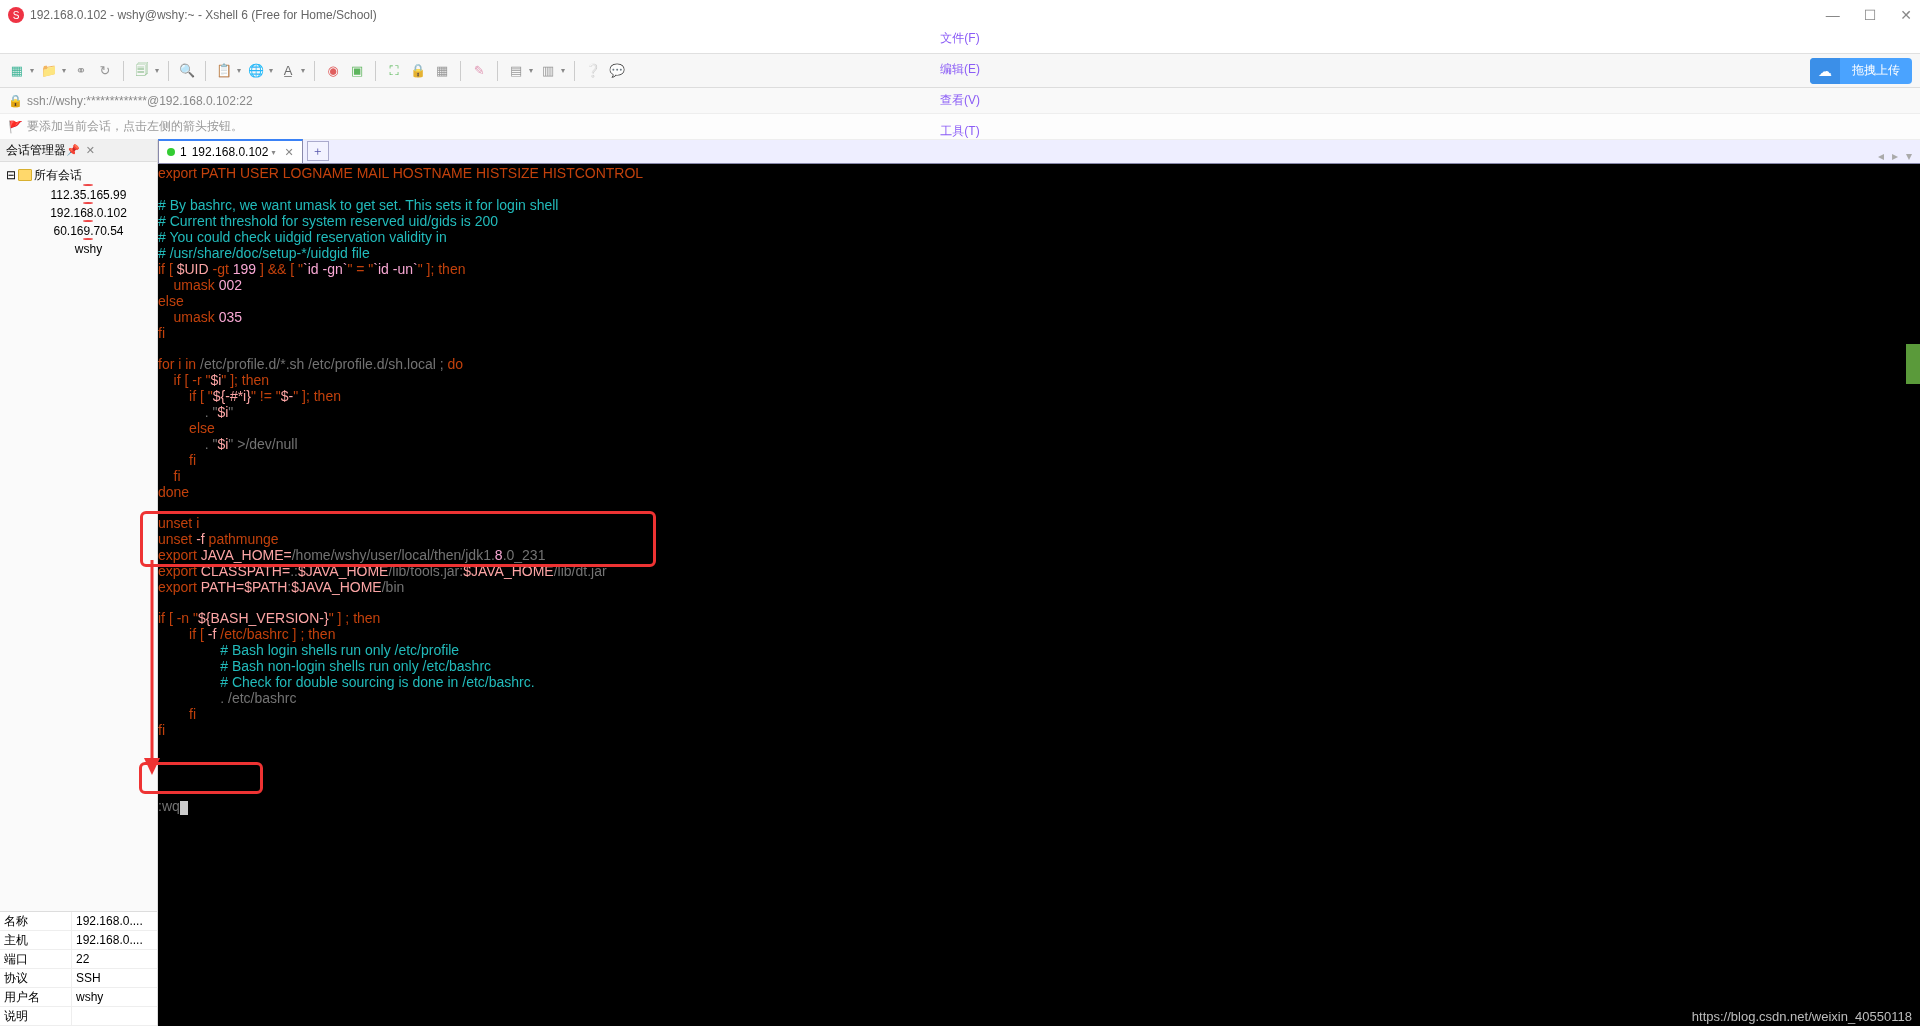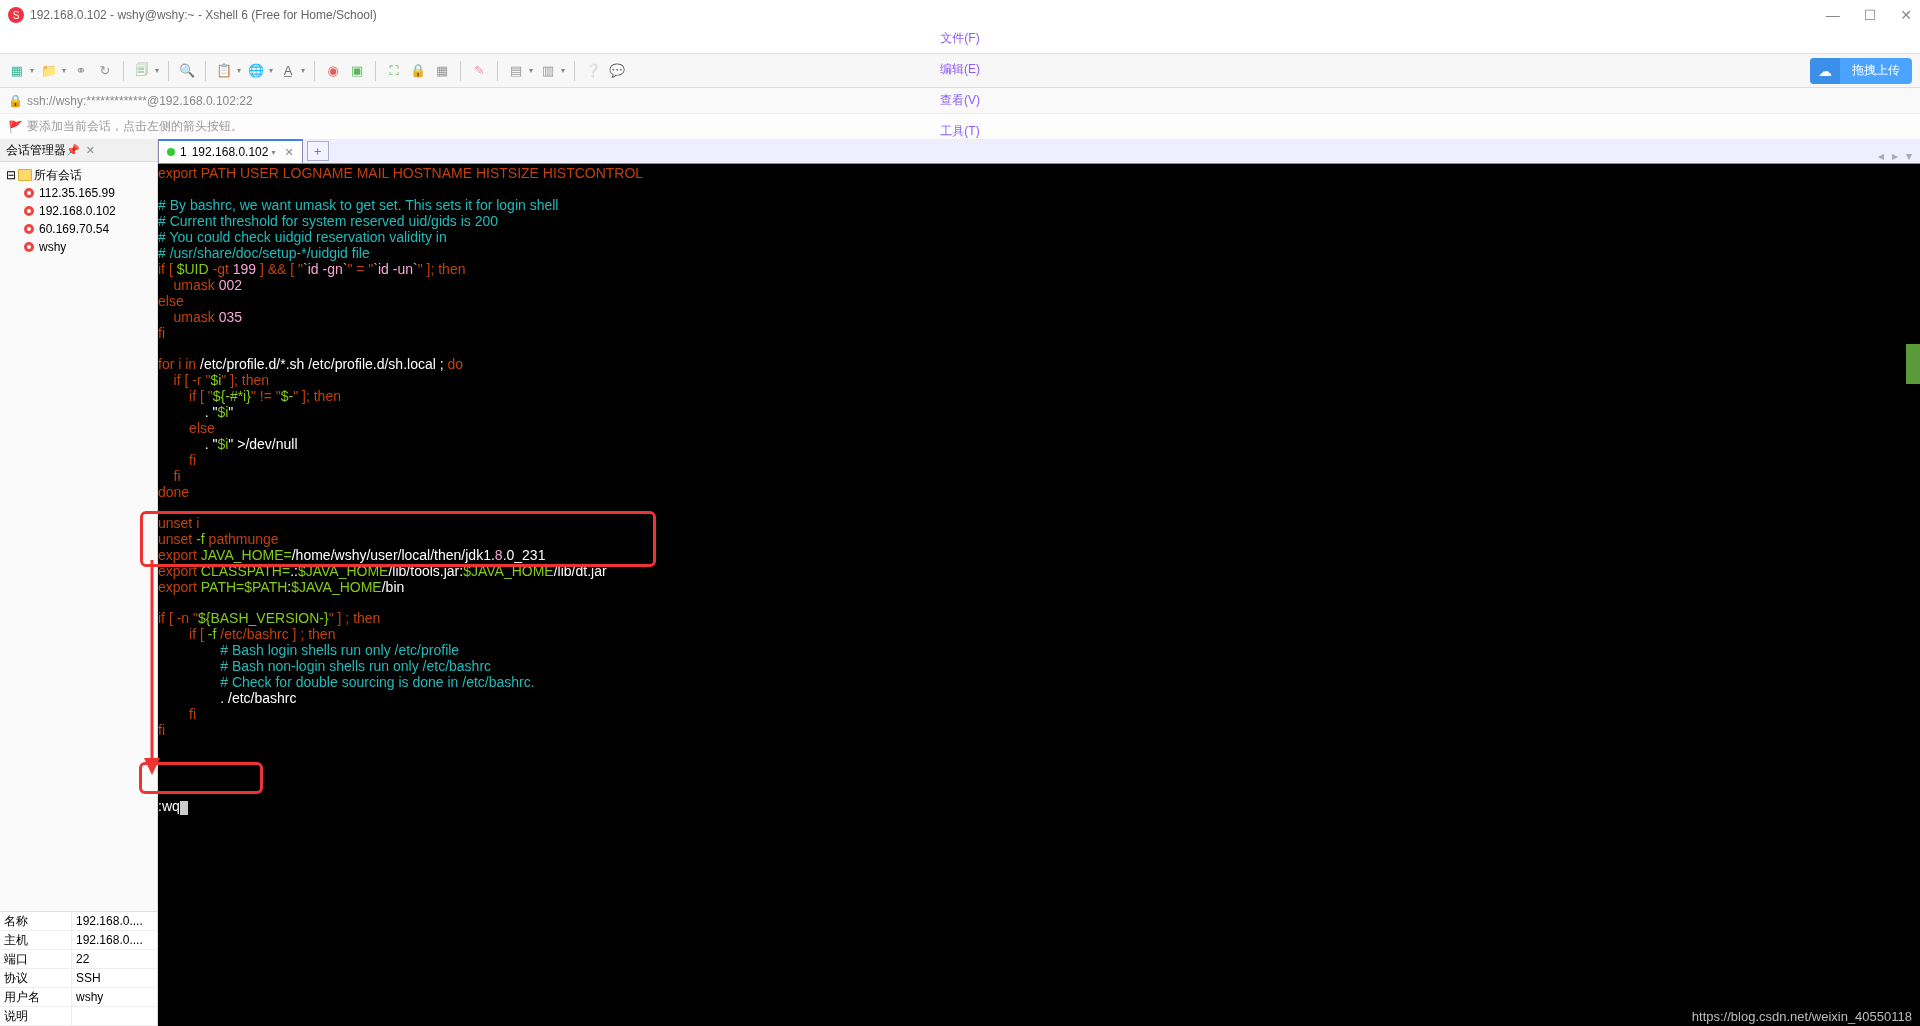--- a/index.html
+++ b/index.html
@@ -18,41 +18,41 @@
 .addrbar { height:26px; background:#f9f9f9; display:flex; align-items:center; padding:0 8px; font-size:12px; color:#888; border-bottom:1px solid #eee; }
 .addrbar .lock { color:#e0b000; margin-right:4px; }
 .hintbar { height:26px; background:#fdfdfd; display:flex; align-items:center; padding:0 8px; font-size:12px; color:#999; border-bottom:1px solid #eee; }
 .hintbar .flag { margin-right:4px; }
 .workspace { display:flex; height:calc(100% - 140px); }
 .sidepanel { width:158px; background:#fafafa; border-right:1px solid #ddd; display:flex; flex-direction:column; }
 .sidehdr { height:22px; display:flex; align-items:center; padding:0 6px; font-size:12px; background:#f0f0f0; border-bottom:1px solid #ddd; }
 .sidehdr .ctrls { display:flex; gap:6px; color:#888; font-size:11px; }
 .tree { flex:1; padding:4px 2px; font-size:12px; overflow:auto; }
 .treerow { display:flex; align-items:center; height:18px; padding-left:4px; gap:2px; }
-.treerow.indent { padding-left:20px; }
+.treerow.indent { padding-left:20px;flex-direction:column; }
 .foldericon { width:14px; height:12px; background:#ffd86b; border:1px solid #d8b030; border-radius:1px; display:inline-block; }
 .hosticon { width:10px; height:10px; border-radius:50%; background:#e44; display:inline-block; margin:0 3px 0 2px; position:relative; }
 .hosticon::after { content:""; position:absolute; width:4px; height:4px; background:#fff; border-radius:50%; top:3px; left:3px; }
 .propgrid { border-top:1px solid #ddd; background:#fff; font-size:12px;margin-top:41px; }
 .proprow { display:flex; height:19px; border-bottom:1px solid #eee; }
 .proprow .k { width:72px; padding:0 4px; display:flex; align-items:center; background:#fff; border-right:1px solid #eee; }
 .proprow .v { flex:1; padding:0 4px; display:flex; align-items:center; overflow:hidden; white-space:nowrap; }
 .mainpane { flex:1; display:flex; flex-direction:column; background:#fff; }
 .tabbar { height:24px; background:#eef; display:flex; align-items:flex-end; border-bottom:1px solid #88a; }
 .tab { height:24px; background:#fff; border:1px solid #88a; border-bottom:none; display:flex; align-items:center; padding:0 8px; font-size:12px; gap:5px; border-top:2px solid #3b82f6; }
 .tab .dot { width:8px; height:8px; background:#3c3; border-radius:50%; }
 .tab .cls { color:#888; margin-left:4px; font-size:11px; }
 .addtab { width:22px; height:20px; border:1px solid #aac; background:#f3f3ff; display:flex; align-items:center; justify-content:center; font-size:12px; margin-left:4px; margin-bottom:2px; color:#55a; }
 .tabnav { margin-left:auto; display:flex; align-items:center; gap:8px; padding-right:8px; color:#aaa; font-size:12px; }
 .terminal { flex:1; background:#000; color:#ccc; font-family:"Consolas","Courier New",monospace; font-size:14px; line-height:15px; padding:2px 0 0 0; position:relative; overflow:hidden; white-space:pre; }
 .terminal .scrollhint { position:absolute; right:0; top:180px; width:14px; height:40px; background:#5a9a3a; }
 .c-y  { color:#c2410c; }
-.c-p  { color:#84cc16; }
+.c-p  { color:#fca5a5; }
 .c-r  { color:#f9a8d4; }
-.c-w  { color:#ffffff; }
+.c-w  { color:#737373; }
 .c-teal { color:#2bb; }
 .redbox { border:3px solid #e33; border-radius:6px; position:absolute; pointer-events:none; }
 .arrow { position:absolute; pointer-events:none; }
 .cursor { display:inline-block; width:8px; height:14px; background:#ccc; vertical-align:text-bottom; }
 .watermark { position:absolute; right:8px; bottom:2px; color:#ddd; font-size:13px; font-family:sans-serif; opacity:.85; }
 </style>
 </head>
 <body>
 
 <div class="titlebar">

